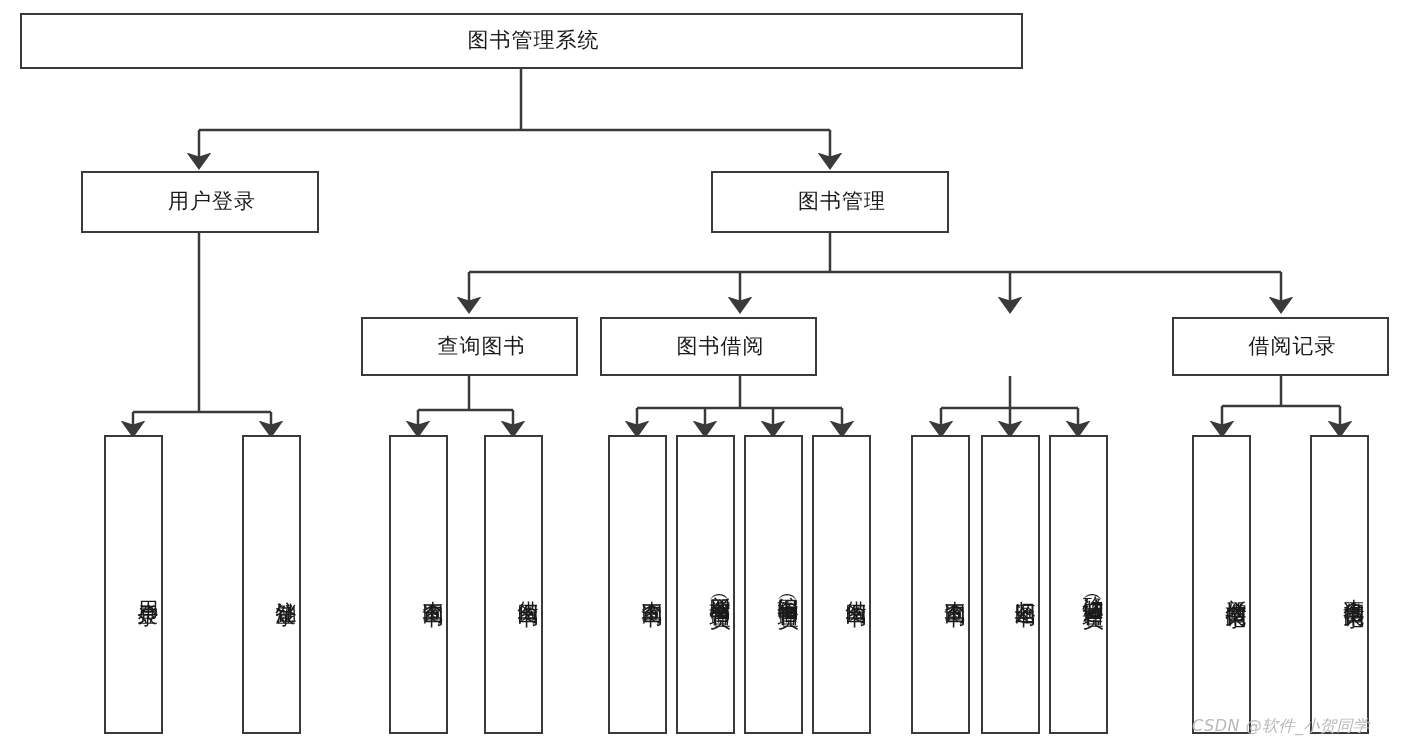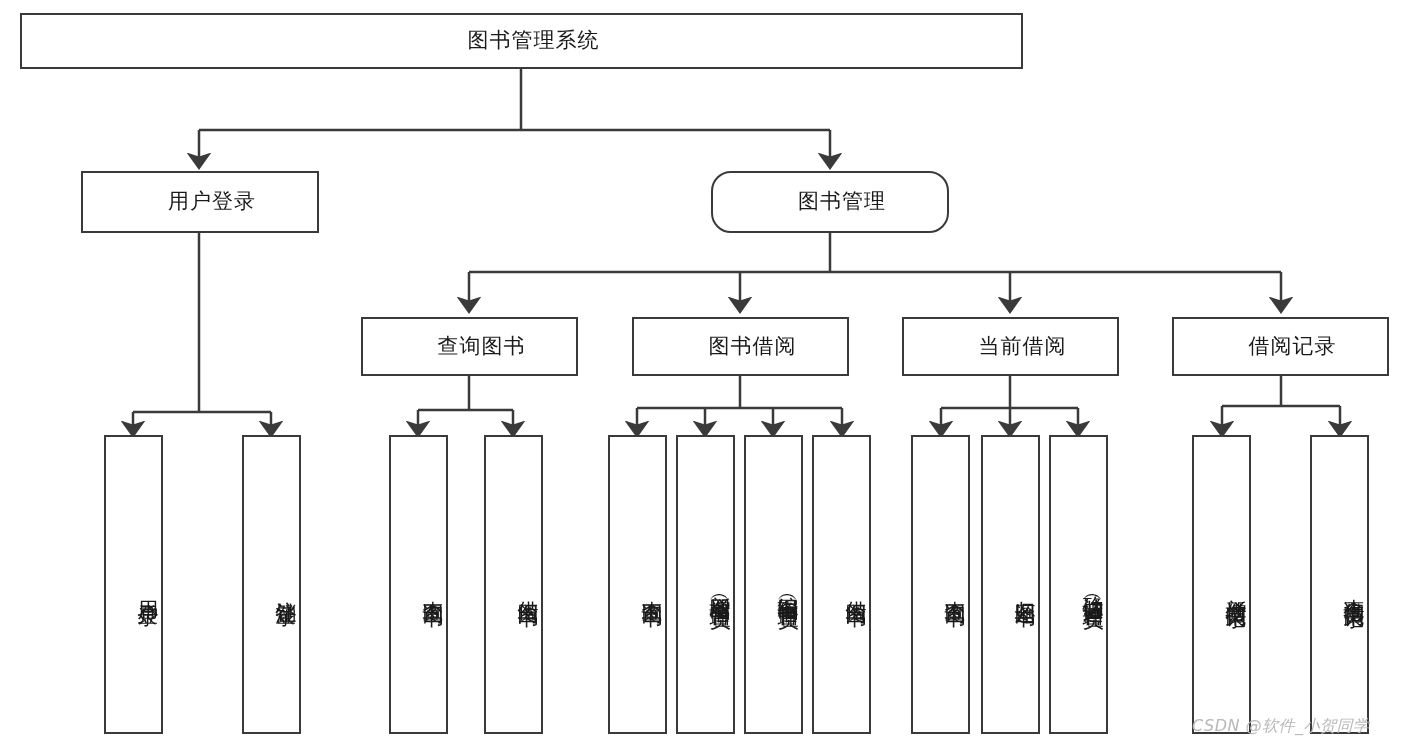--- a/index.html
+++ b/index.html
@@ -120,32 +120,29 @@
     </g>
   </svg>
 
   <div class="node horiz" style="left:20px; top:13px; width:1003px; height:56px;">
     <span>图书管理系统</span>
   </div>
 
   <div class="node horiz" style="left:81px; top:171px; width:238px; height:62px;">
     <span>用户登录</span>
   </div>
-  <div class="node horiz" style="left:711px; top:171px; width:238px; height:62px;border-radius:20px;">
+  <div class="node horiz" style="left:711px; top:171px; width:238px; height:62px;">
     <span>图书管理</span>
   </div>
 
   <div class="node horiz" style="left:361px; top:317px; width:217px; height:59px;">
     <span>查询图书</span>
   </div>
-  <div class="node horiz" style="left:632px; top:317px; width:217px; height:59px;">
+  <div class="node horiz" style="left:600px; top:317px; width:217px; height:59px;">
     <span>图书借阅</span>
-  </div>
-  <div class="node horiz" style="left:902px; top:317px; width:217px; height:59px;">
-    <span>当前借阅</span>
   </div>
   <div class="node horiz" style="left:1172px; top:317px; width:217px; height:59px;">
     <span>借阅记录</span>
   </div>
 
   <div class="node vert" style="left:104px; top:435px; width:59px; height:299px;">
     <span>用户登录</span>
   </div>
   <div class="node vert" style="left:242px; top:435px; width:59px; height:299px;">
     <span>注销登录</span>

